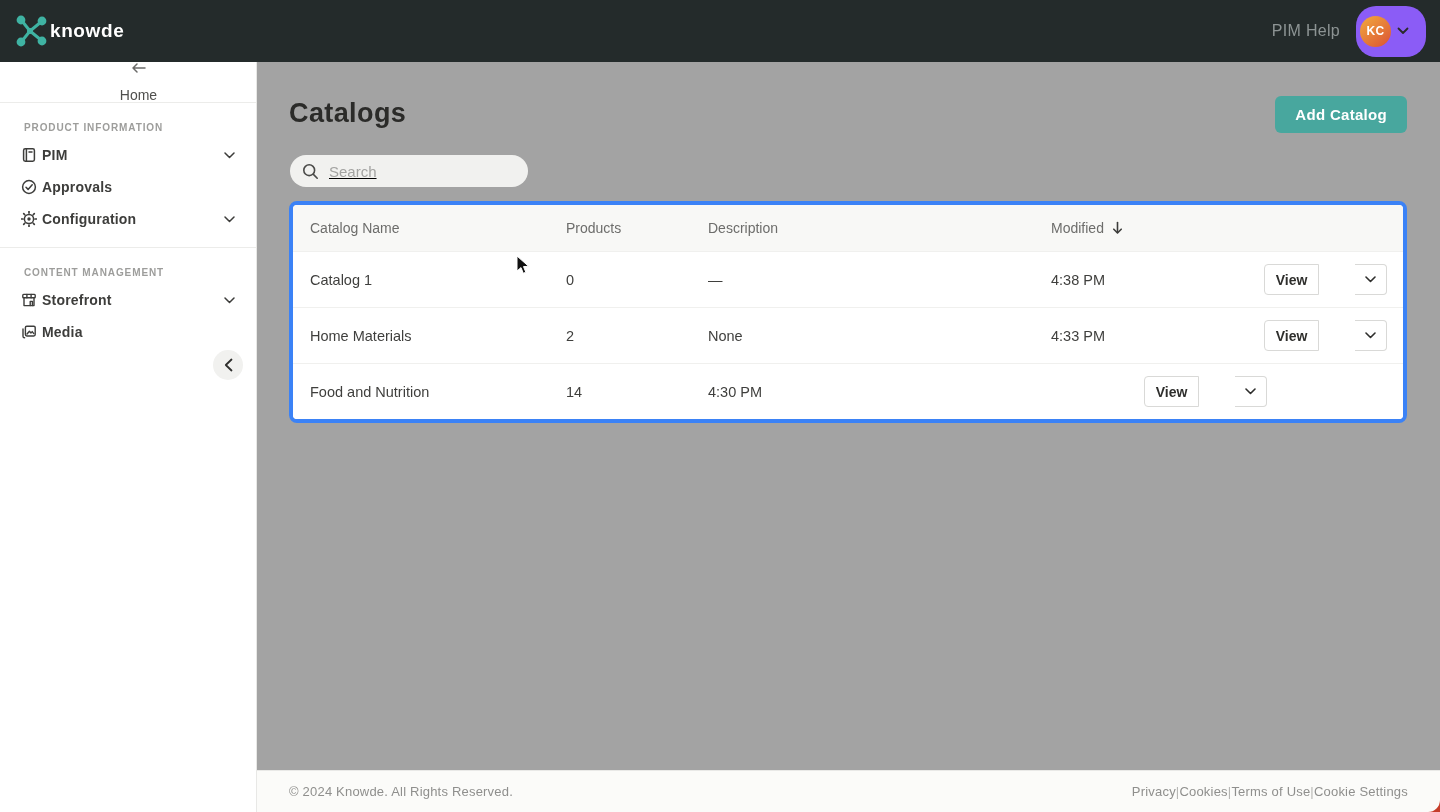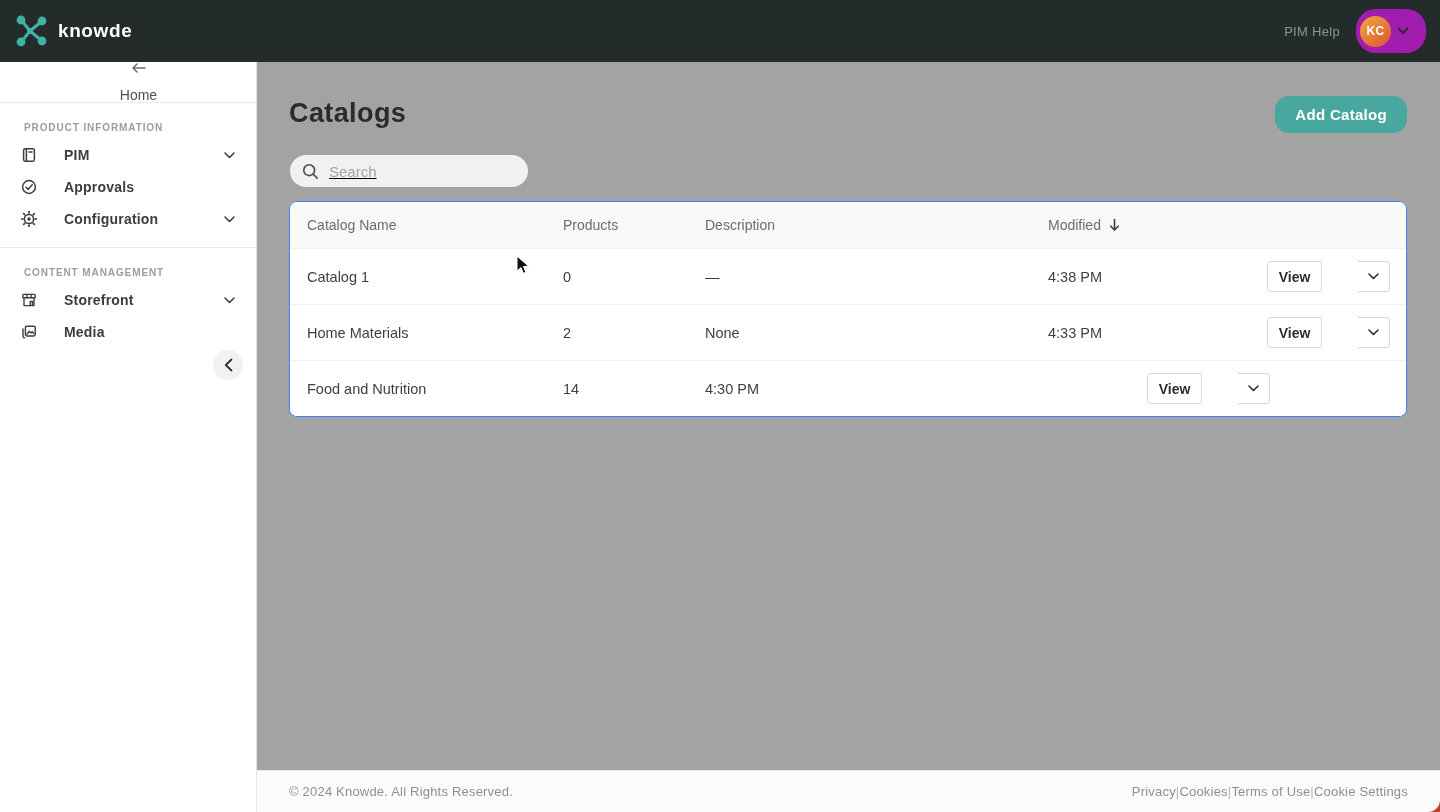--- a/index.html
+++ b/index.html
@@ -2,66 +2,66 @@
 <html><head>
 <meta charset="utf-8">
 <style>
   * { margin:0; padding:0; box-sizing:border-box; }
   html,body { width:1440px; height:812px; overflow:hidden; background:#fff;
     font-family:"Liberation Sans", sans-serif; }
 
   
   .topbar { position:absolute; left:0; top:0; width:1440px; height:62px;
     background:#242b2b; display:flex; align-items:center; padding:0 14px; }
-  .brand { display:flex; align-items:center; gap:8px; cursor:pointer; }
+  .brand { display:flex; align-items:center; gap:0; cursor:pointer; }
   .brand-name { color:#fff; font-size:19px; font-weight:600; letter-spacing:.6px; }
   .topbar-right { margin-left:auto; display:flex; align-items:center; gap:16px; }
-  .help-link { color:#8d9494; font-size:13px; letter-spacing:.3px; cursor:pointer; }
-  .user-pill { width:70px; height:44px; background:#a21caf; border-radius:20px;
+  .help-link { color:#8d9494; font-size:16px; letter-spacing:.3px; cursor:pointer; }
+  .user-pill { width:70px; height:51px; background:#8b5cf6; border-radius:20px;
     display:flex; align-items:center; padding:0 8px 0 4px; gap:6px; cursor:pointer; }
   .avatar { width:31px; height:31px; border-radius:50%;
     background:linear-gradient(140deg,#f0a13c 10%,#dd5b35 90%);
     color:#fff; font-size:12px; font-weight:700; display:flex; align-items:center;
     justify-content:center; letter-spacing:.3px; }
 
   
   .sidebar { position:absolute; left:0; top:62px; width:257px; height:750px;
     background:#fff; border-right:1px solid #e8e8e6; }
   .side-home { height:41px; display:flex; align-items:center; gap:13px;
     padding-left:21px; border-bottom:1px solid #ececea; cursor:pointer;
     color:#4f4f4d; font-size:14px;flex-direction:column; }
   .section-label { margin:19px 0 6px 24px; font-size:10px; font-weight:700;
     letter-spacing:.9px; color:#9d9d9b; }
-  .side-item { height:32px; display:flex; align-items:center; gap:27px;
+  .side-item { height:32px; display:flex; align-items:center; gap:5px;
     padding:0 21px; color:#3d3d3b; font-size:14px; font-weight:600;
     cursor:pointer; letter-spacing:.2px; }
   .side-item .chev { margin-left:auto; display:flex; }
   .side-divider { border-top:1px solid #ececea; margin-top:12px; }
   .collapse-btn { position:absolute; left:213px; top:288px; width:30px; height:30px;
     border-radius:50%; background:#f1f1ef; border:none; display:flex;
     align-items:center; justify-content:center; cursor:pointer; }
 
   
   .main { position:absolute; left:257px; top:62px; width:1183px; height:750px; background:#a3a3a3; }
   .page-title { position:absolute; left:32px; top:36px; font-size:27px; font-weight:700;
     color:#2b2b29; letter-spacing:.4px; }
   .add-btn { position:absolute; right:33px; top:34px; height:37px; padding:0 20px;
-    background:#48a79e; color:#fff; border:none; border-radius:14px; font-size:15px;
+    background:#48a79e; color:#fff; border:none; border-radius:6px; font-size:15px;
     font-weight:600; letter-spacing:.3px; cursor:pointer;
     font-family:"Liberation Sans", sans-serif; }
   .search-wrap { position:absolute; left:33px; top:93px; width:238px; height:32px;
     background:#f1f1ef; border-radius:16px; display:flex; align-items:center;
     padding:0 12px; gap:10px;text-decoration:underline; }
   .search-wrap input { border:none; outline:none; background:transparent; flex:1;
     font-size:15px; color:#3f3f3d; font-family:"Liberation Sans", sans-serif; }
   .search-wrap input::placeholder { color:#a3a3a1; }
 
   
   .table { position:absolute; left:32px; top:139px; width:1118px;
-    border:1px solid #3b82f6; border-radius:8px; overflow:hidden; background:#fff; }
+    border:4px solid #3b82f6; border-radius:8px; overflow:hidden; background:#fff; }
   .thead { display:grid; grid-template-columns:273px 142px 343px 1fr 120px;
     height:46px; align-items:center; background:#f8f8f6; color:#6d6d6b; font-size:14px; }
   .thead .th:first-child { padding-left:17px; }
   .th { display:flex; align-items:center; gap:7px; cursor:pointer; }
   .trow { display:grid; grid-template-columns:273px 142px 343px 1fr 120px;
     height:56px; align-items:center; border-top:1px solid #f0f0ee; color:#3f3f3d;
     font-size:14.5px; cursor:pointer; background:#fff; }
   .trow .td:first-child { padding-left:17px; }
   .td.actions { display:flex; justify-content:flex-end; padding-right:16px; }
   .split-btn { display:flex;gap:36px; }

